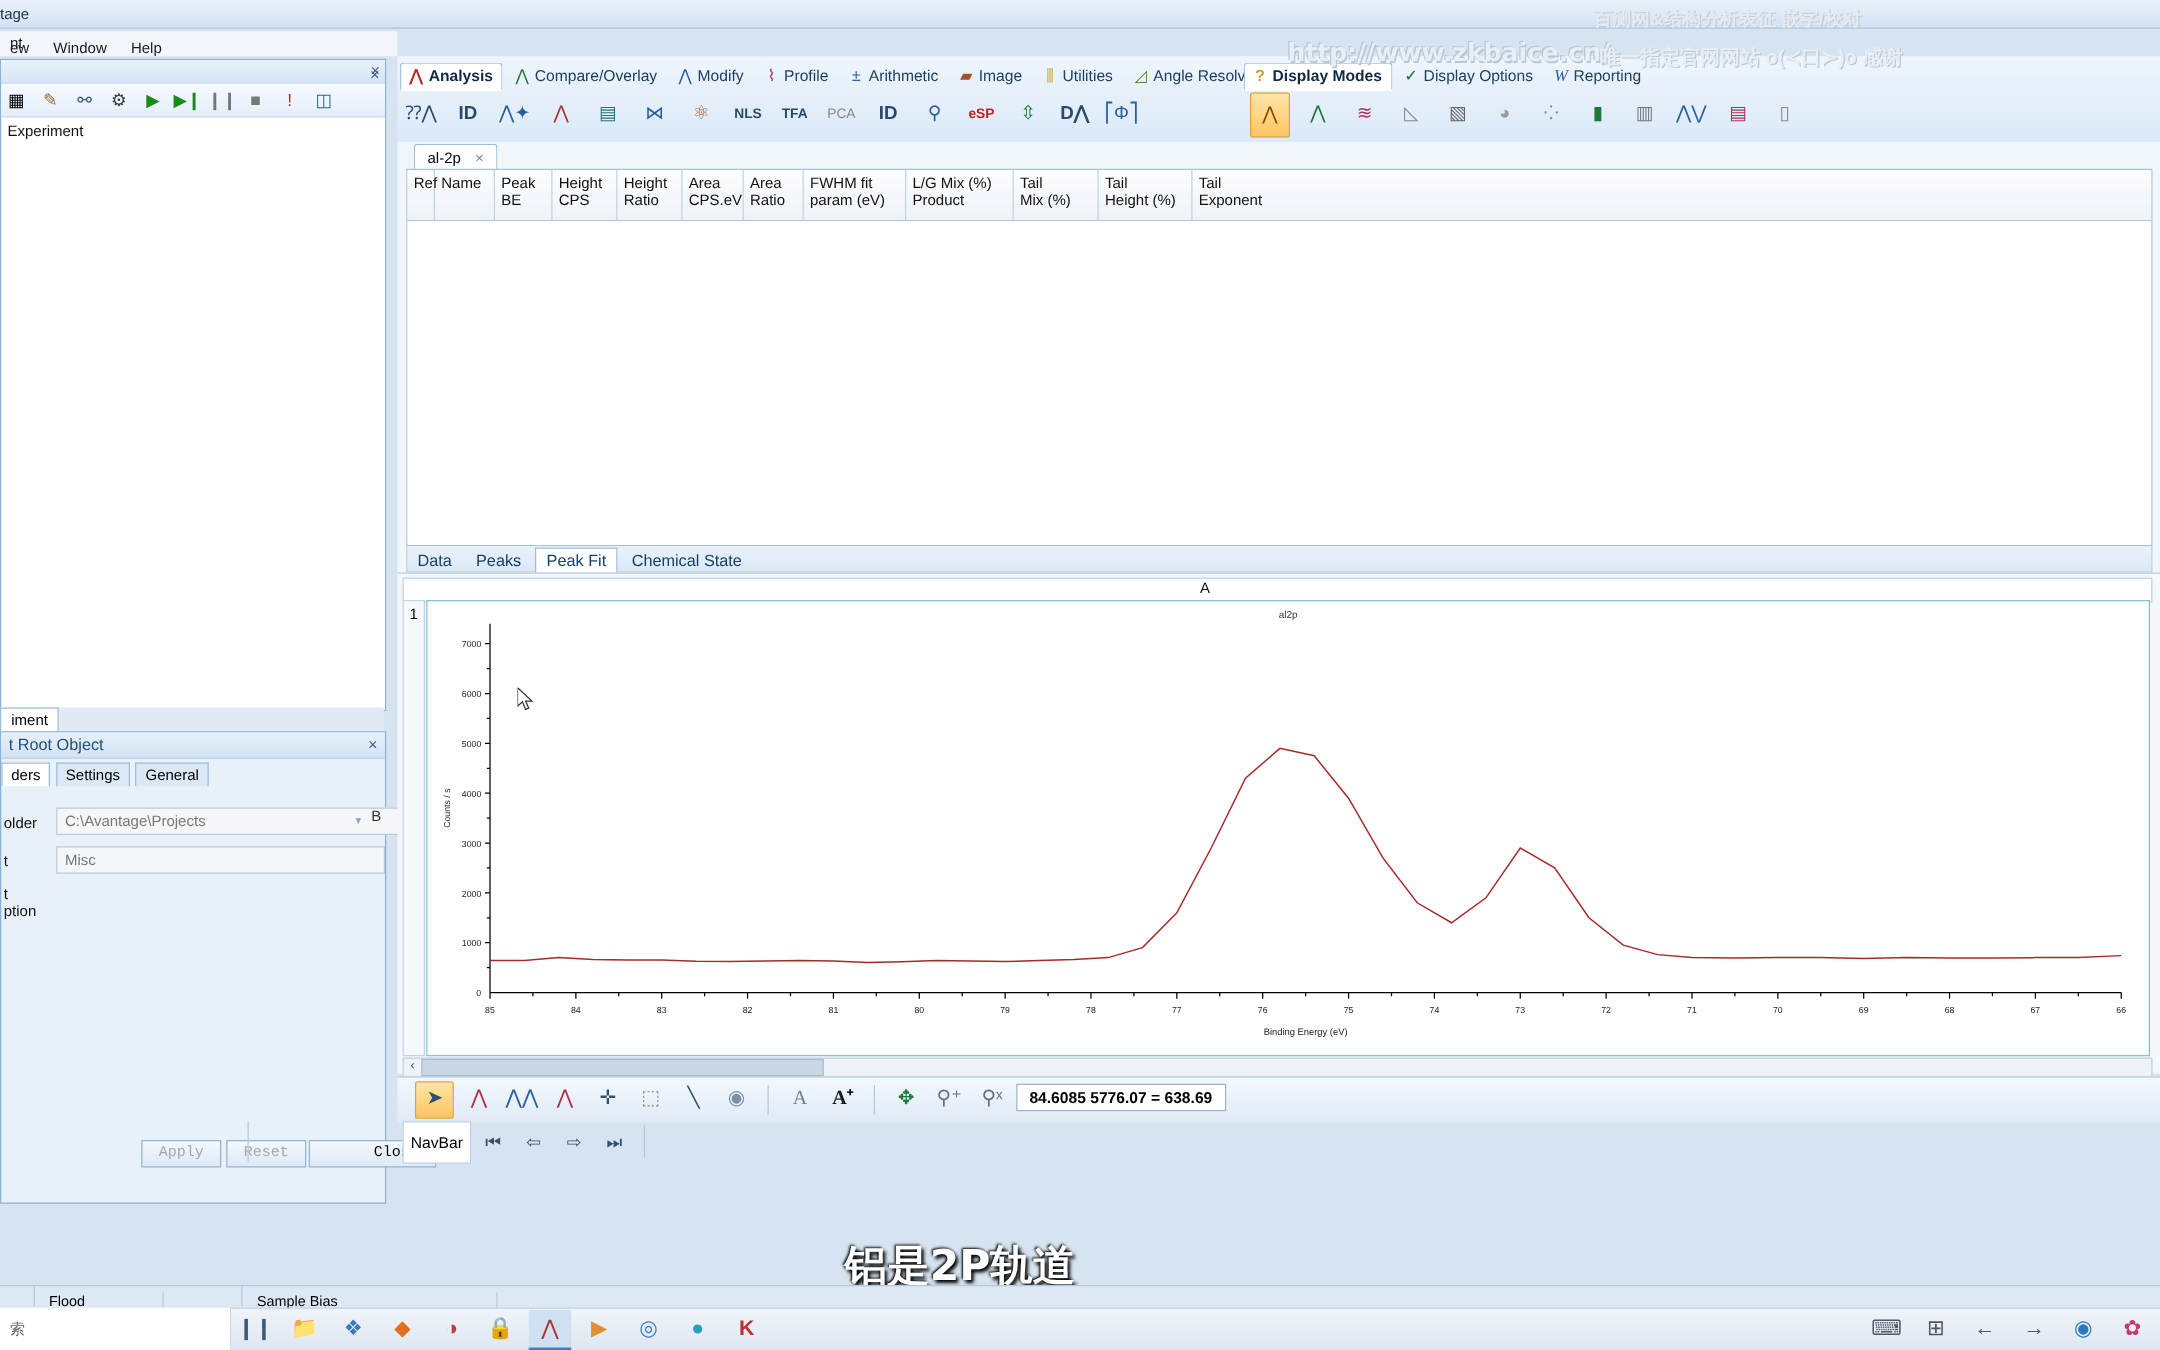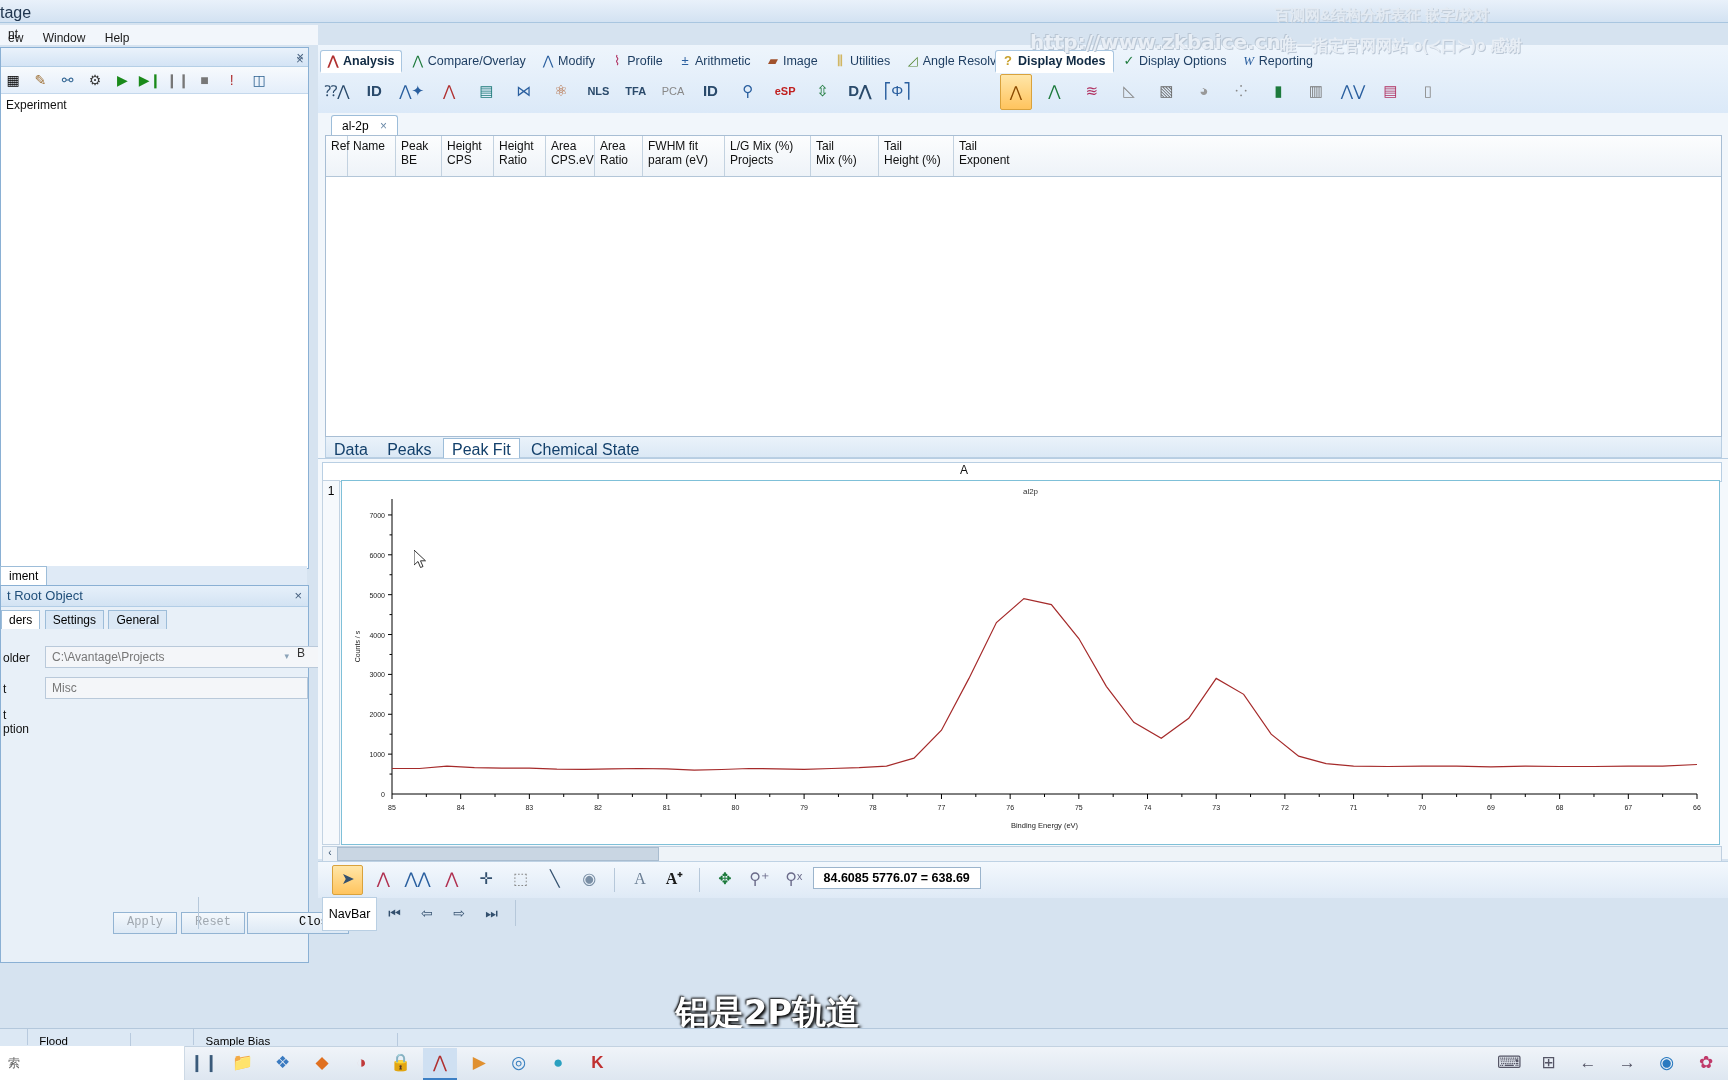--- a/index.html
+++ b/index.html
@@ -7,21 +7,21 @@
     width:1728px;height:1080px;overflow:hidden;position:relative;
     font-family:"Liberation Sans",sans-serif;font-size:12px;color:#000;
     background:#d6e3f0;
   }
   .abs{position:absolute;}
 
   
   #app-titlebar{left:0;top:0;width:1728px;height:22px;
     background:linear-gradient(to bottom,#e9f1fa,#d3e2f2);
     border-bottom:1px solid #a9c6e0;}
-  #app-title{left:0;top:4px;width:200px;color:#20364f;font-size:16px;}
+  #app-title{left:0;top:4px;width:200px;color:#20364f;font-size:12px;}
   #menubar{left:0;top:25px;width:318px;height:20px;background:#f2f6fb;}
   .menu-item{display:inline-block;padding:2px 8px;font-size:12px;color:#1a1a1a;}
 
   #exp-panel{left:0;top:47px;width:307px;height:520px;background:#fff;
     border:1px solid #8ab0d4;}
   #exp-panel-head{left:0;top:0;width:307px;height:18px;
     background:linear-gradient(to bottom,#eaf2fb,#d4e4f5);
     border-bottom:1px solid #b5cfe6;}
   #exp-panel-close{right:4px;top:1px;color:#4a6а8a;font-size:13px;color:#47617f;}
   #exp-toolbar{left:0;top:19px;width:307px;height:26px;
@@ -83,21 +83,21 @@
   #doc-tab-x{margin-left:8px;color:#6b8aa8;}
   #grid{left:325px;top:135px;width:1395px;height:300px;background:#fff;
     border:1px solid #a8bed4;}
   #grid-head{display:flex;height:40px;border-bottom:1px solid #b3c6d8;
     background:linear-gradient(to bottom,#fcfdfe,#eef3f8);}
   .gcol{border-right:1px solid #c3d2e0;padding:3px 5px;font-size:12px;
     line-height:14px;box-sizing:border-box;color:#111;}
   #tabstrip2{left:325px;top:437px;width:1395px;height:20px;
     background:linear-gradient(to bottom,#eaf2fa,#dbe8f5);border:1px solid #b9cfe3;
     border-top:none;}
-  .t2{display:inline-block;padding:2px 8px;font-size:16px;color:#13406b;margin-top:1px;}
+  .t2{display:inline-block;padding:2px 8px;font-size:13px;color:#13406b;margin-top:1px;}
   .t2.active{background:#fff;border:1px solid #9dbdd9;}
 
   
   #plotwrap{left:318px;top:458px;width:1410px;height:400px;background:#f4f8fc;
     border-top:1px solid #b7cde2;}
   #plot-head{left:322px;top:462px;width:1398px;height:18px;background:#fff;
     border:1px solid #b9cfe3;}
   #plot-head-label{left:960px;top:463px;font-size:12px;color:#111;}
   #rownum{left:322px;top:480px;width:18px;height:365px;background:#f6f9fc;
     border:1px solid #c3d3e2;font-size:12px;text-align:center;padding-top:3px;
@@ -305,21 +305,21 @@
     <div class="gcol" style="width:48px;">
         <div>Area</div>
         <div>Ratio</div>
       </div>
     <div class="gcol" style="width:82px;">
         <div>FWHM fit</div>
         <div>param (eV)</div>
       </div>
     <div class="gcol" style="width:86px;">
         <div>L/G Mix (%)</div>
-        <div>Projects</div>
+        <div>Product</div>
       </div>
     <div class="gcol" style="width:68px;">
         <div>Tail</div>
         <div>Mix (%)</div>
       </div>
     <div class="gcol" style="width:75px;">
         <div>Tail</div>
         <div>Height (%)</div>
       </div>
     <div class="gcol" style="width:70px;border-right:none;">

